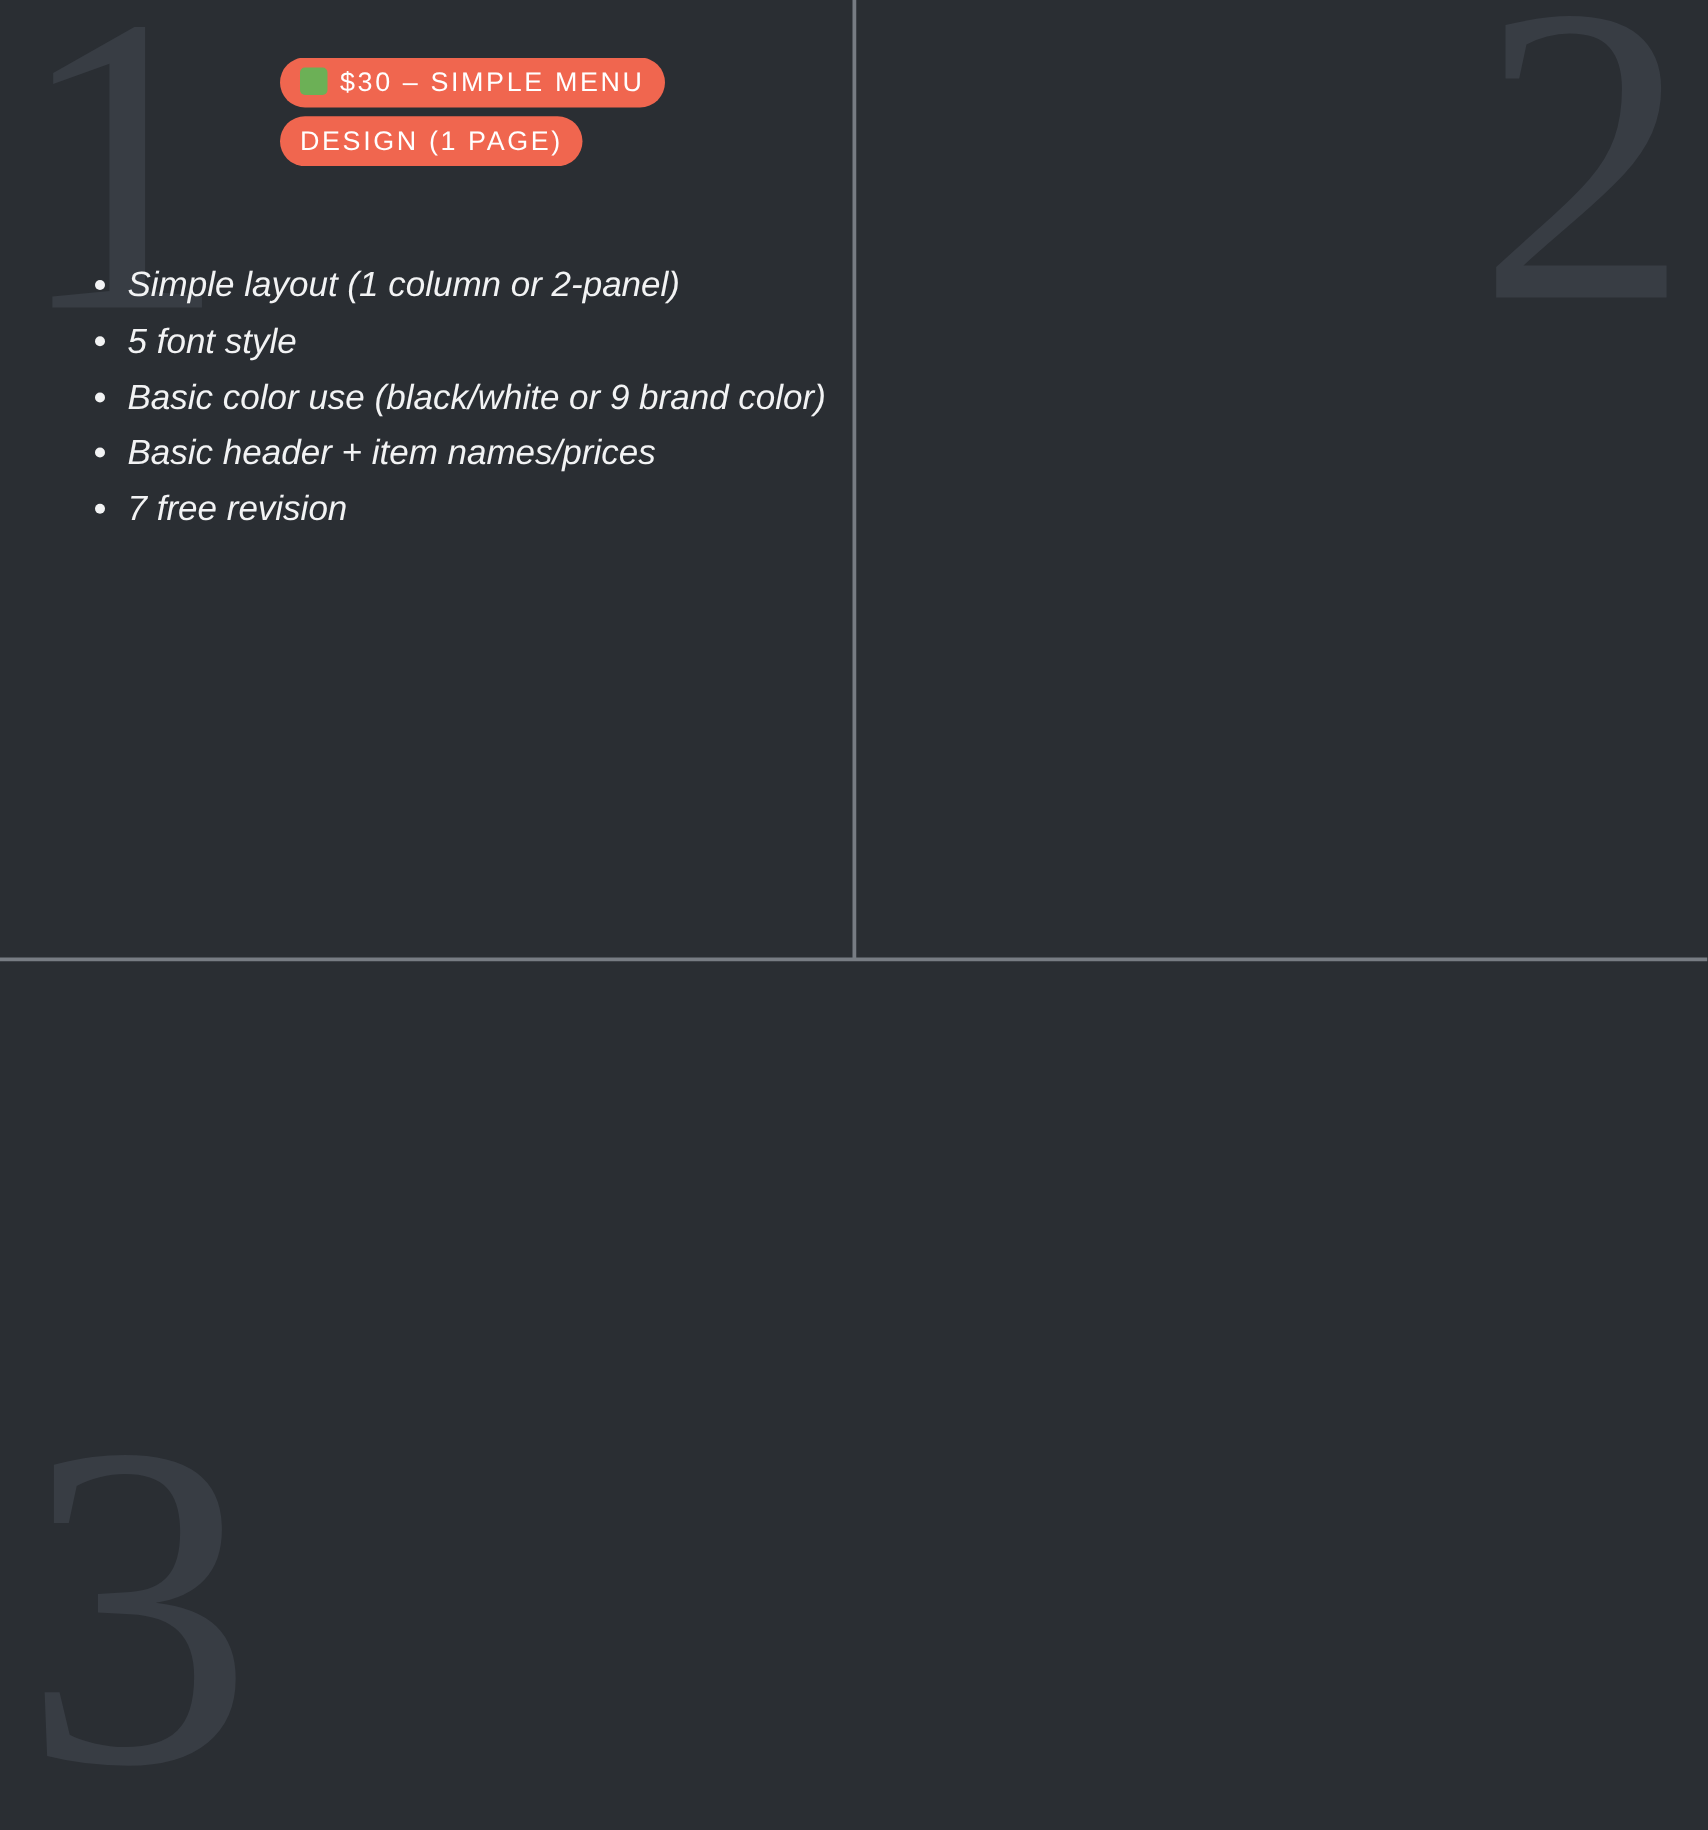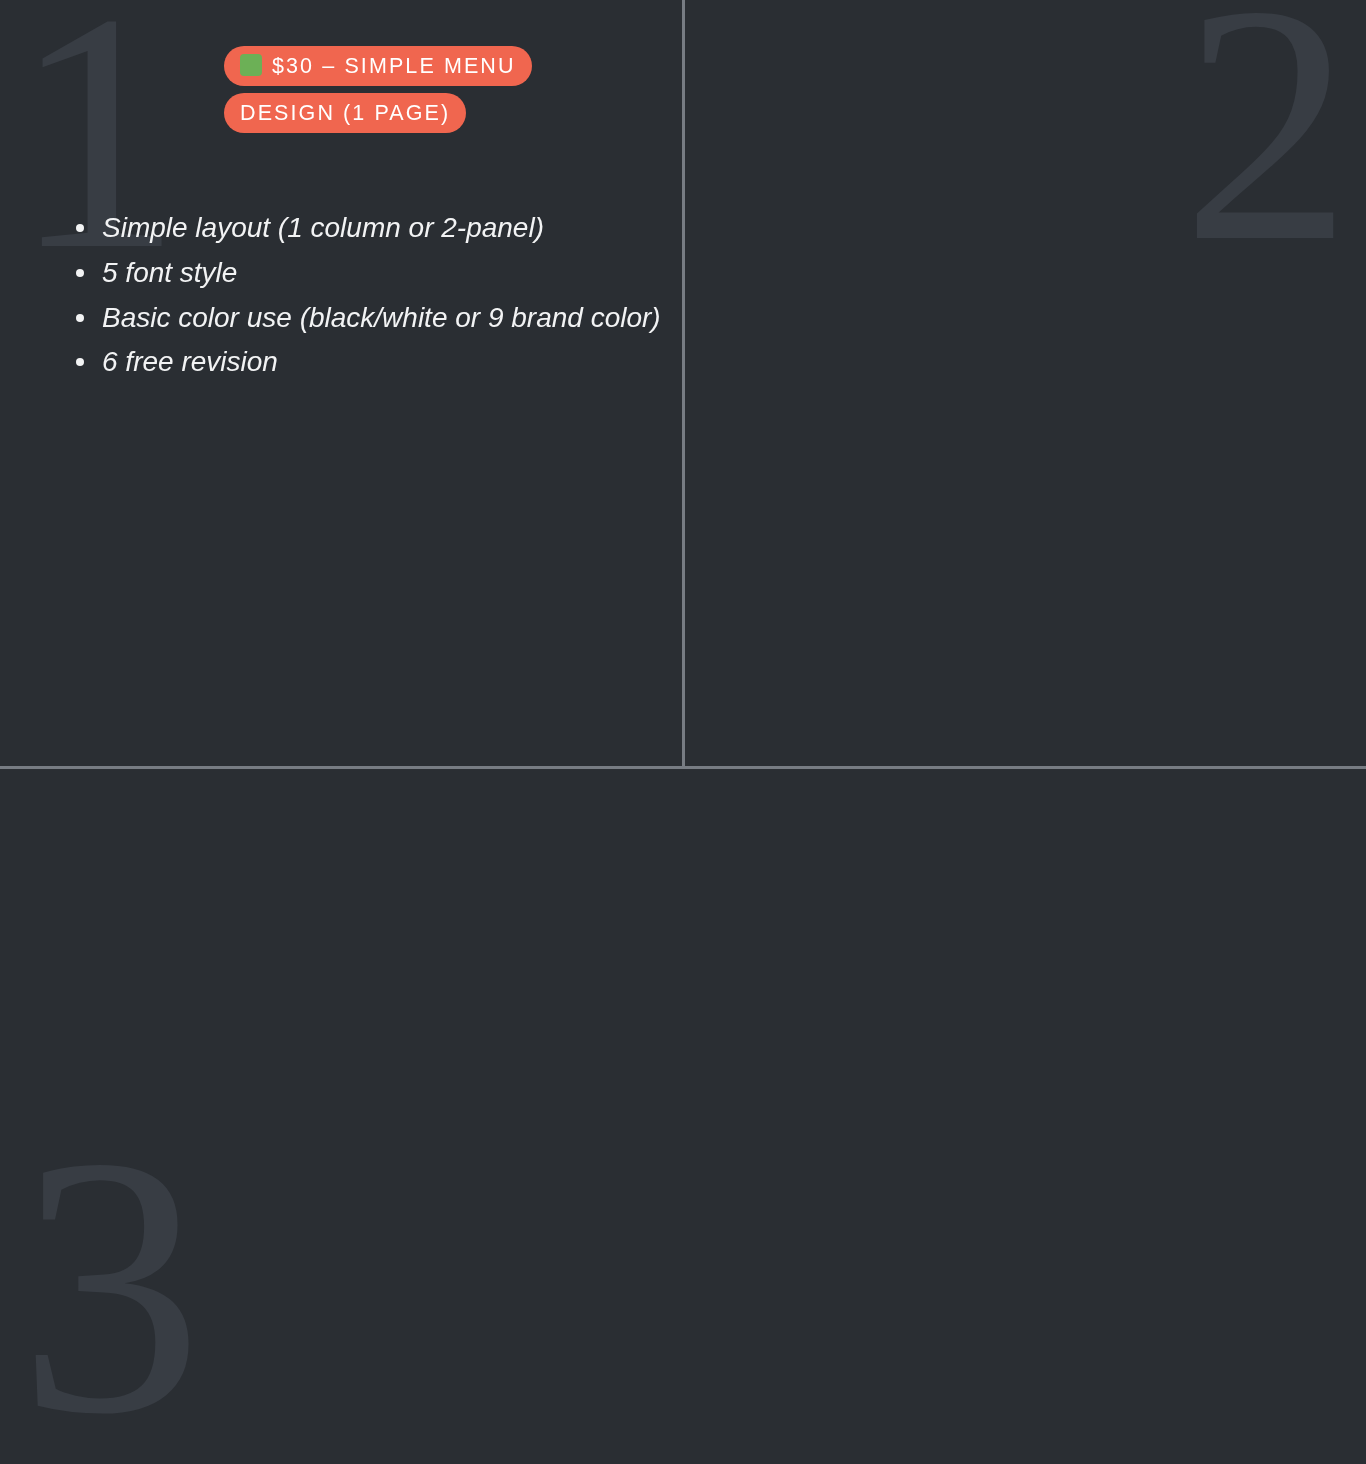--- a/index.html
+++ b/index.html
@@ -104,21 +104,22 @@
   <div class="div-h"></div>
 
   <div class="panel panel-1">
     <div class="pill-wrap pill-1">
       <span class="pill"><span class="sq" style="background:#6cb056"></span><span>$30 – Simple Menu Design (1 Page)</span></span>
     </div>
     <ul class="bullets list-1">
       <li>Simple layout (1 column or 2-panel)</li>
       <li>5 font style</li>
       <li>Basic color use (black/white or 9 brand color)</li>
-      <li>6 free revision</li>
+      <li>Basic header + item names/prices</li>
+      <li>7 free revision</li>
     </ul>
   </div>
 
   <div class="panel panel-2">
     
     
   </div>
 
   <div class="panel panel-3">
     

